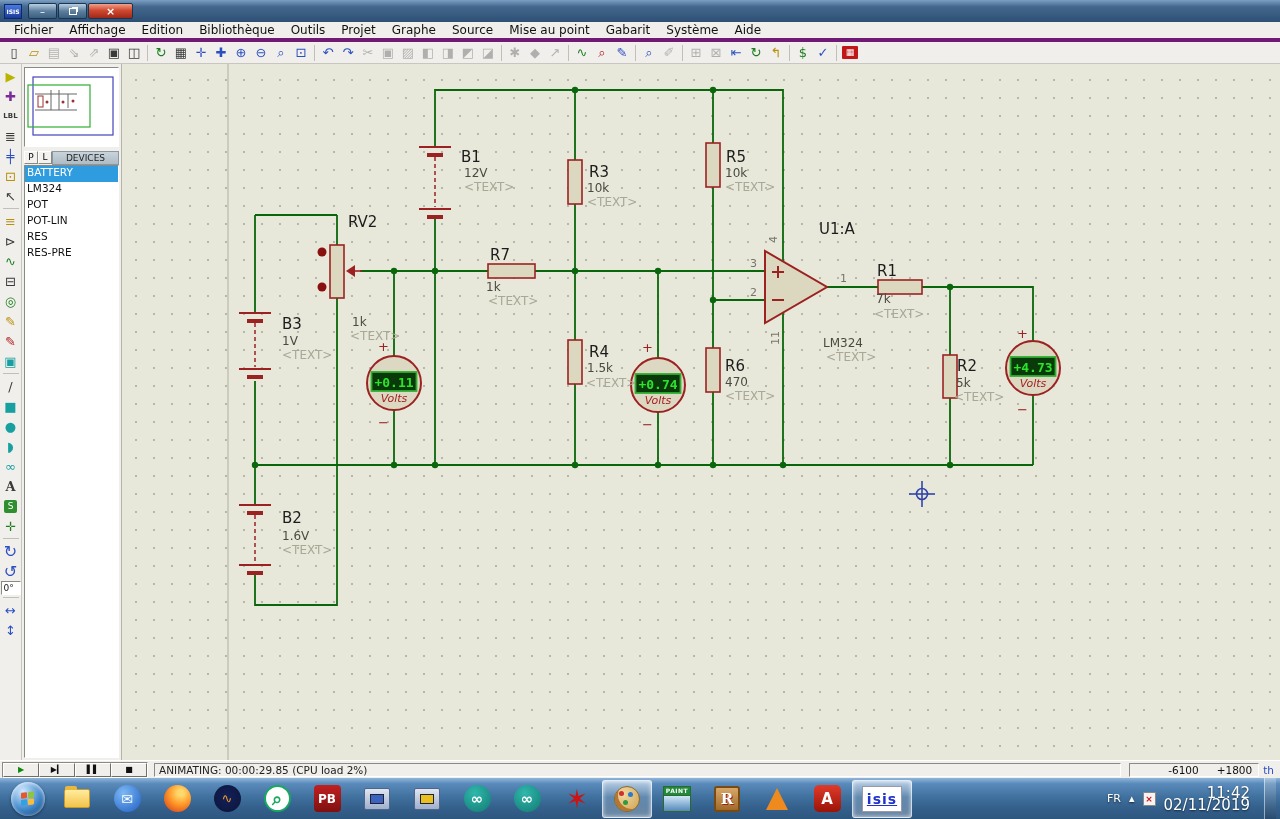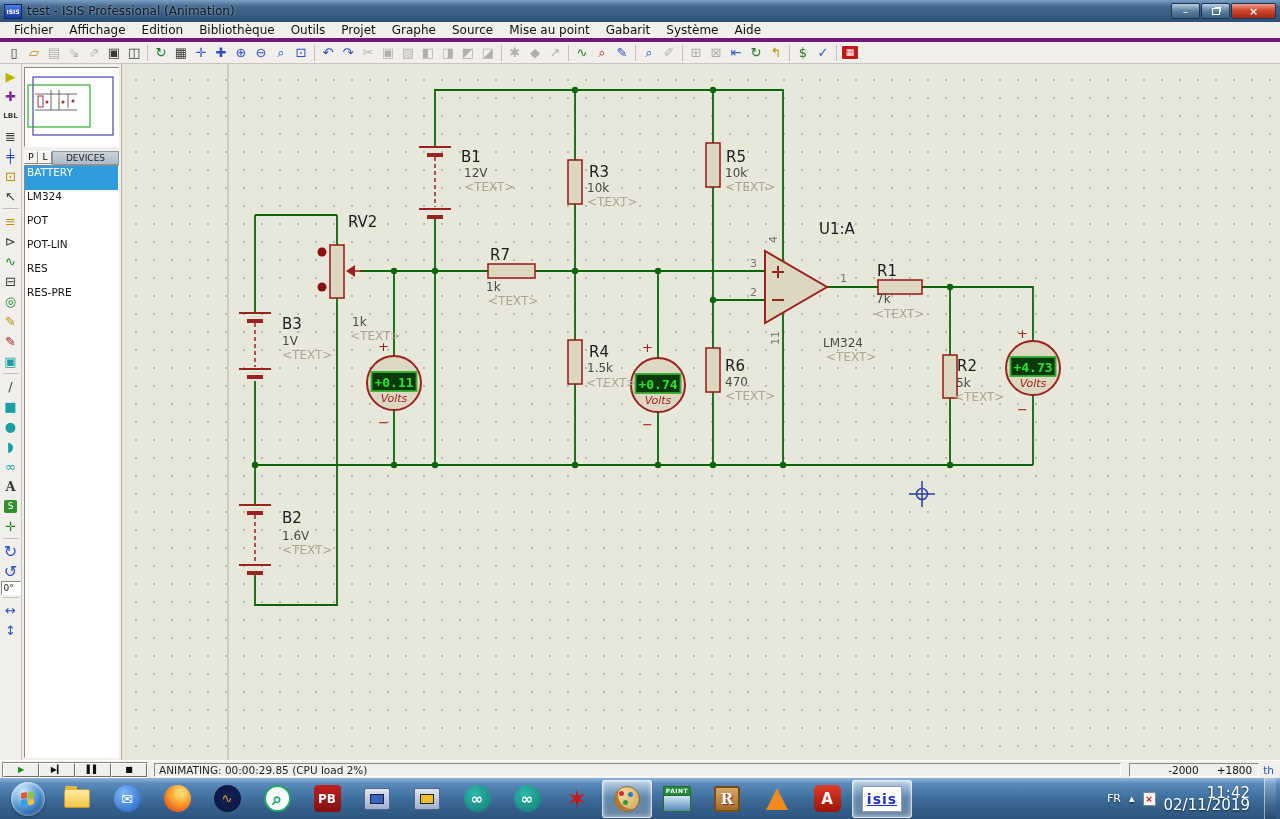--- a/index.html
+++ b/index.html
@@ -38,21 +38,21 @@
   .tile-tea { color:#18a0a0; }
   .angle-box { width:20px; height:14px; background:#fff; border:1px solid; border-color:#8a8a84 #fff #fff #8a8a84; font-size:9px; text-align:left; padding-left:2px; line-height:12px; color:#222; }
 
   
   .left-panel { width:100px; background:#f0efec; border-right:1px solid #b5b2aa; display:flex; flex-direction:column; }
   .minimap { margin:3px 2px 2px 2px; height:80px; background:#fff; border:1px solid; border-color:#8a8a84 #fff #fff #8a8a84; }
   .selector-header { display:flex; align-items:center; height:15px; margin:1px 2px 0 2px; }
   .pl-btn { width:14px; height:13px; font-size:9px; line-height:11px; text-align:center; background:#f3f2ef; border:1px solid; border-color:#fff #8a8a84 #8a8a84 #fff; }
   .dev-title { flex:1; height:14px; background:linear-gradient(#c9d3da,#aebcc6); border:1px solid #8a98a4; font-size:9px; text-align:center; line-height:12px; color:#222; }
   .device-list { flex:1; margin:0 2px 2px 2px; background:#fff; border:1px solid; border-color:#8a8a84 #fff #fff #8a8a84; overflow:hidden; }
-  .dev-item { font-size:10.5px; padding:0 2px; height:24px; line-height:12px; color:#111; white-space:nowrap; }
+  .dev-item { font-size:10.5px; padding:0 2px; height:16px; line-height:12px; color:#111; white-space:nowrap; }
   .dev-item.sel { background:#2f9ce0; color:#fff; }
 
   
   .canvas { flex:1; position:relative; background:#e7e7da; background-image:radial-gradient(circle,#b7b7a7 0.9px,rgba(0,0,0,0) 1px); background-size:18px 18px; background-position:5px 7px; }
   .canvas svg { position:absolute; left:0; top:0; font-family:"DejaVu Sans",sans-serif; }
   .s-ref { font-size:15px; fill:#1c1c1c; }
   .s-val { font-size:12px; fill:#4a4a40; }
   .s-ph  { font-size:12px; fill:#a9a795; }
   .s-pin { font-size:11px; fill:#75756a; }
   .s-pm  { font-size:13px; fill:#9c2222; }
@@ -103,21 +103,20 @@
   .clock { text-align:right; font-size:15px; line-height:12px; color:#fff; text-shadow:0 1px 2px rgba(0,0,0,.6); }
   .show-desktop { width:12px; height:41px; border-left:1px solid rgba(255,255,255,.5); background:linear-gradient(180deg,rgba(255,255,255,.25),rgba(0,0,0,.12)); margin-left:6px; }
 </style>
 </head>
 <body>
 
 <div class="screen">
 
   <div class="titlebar">
     <span class="app-badge">ISIS</span>
-    <span class="title-text">test - ISIS Professional (Animation)</span>
     <span class="win-btns">
       <span class="win-btn">–</span>
       <span class="win-btn">
           <span class="restore-glyph"></span>
         </span>
       <span class="win-btn close">×</span>
     </span>
   </div>
 
   <div class="menubar">
@@ -454,21 +453,21 @@
 
   <div class="statusbar">
     <span class="anim-wrap">
       <button class="anim-btn play">▶</button>
       <button class="anim-btn">▶▎</button>
       <button class="anim-btn">▌▌</button>
       <button class="anim-btn">■</button>
     </span>
     <span class="status-msg">ANIMATING: 00:00:29.85 (CPU load 2%)</span>
     <span class="coords">
-      <span>-2000</span>
+      <span>-6100</span>
       <span>+1800</span>
     </span>
     <span class="units">th</span>
   </div>
 
   <div class="taskbar">
     <span class="task-item" style="width:48px">
       <span class="orb">
         <span class="flag">
             <span class="f1"></span>

